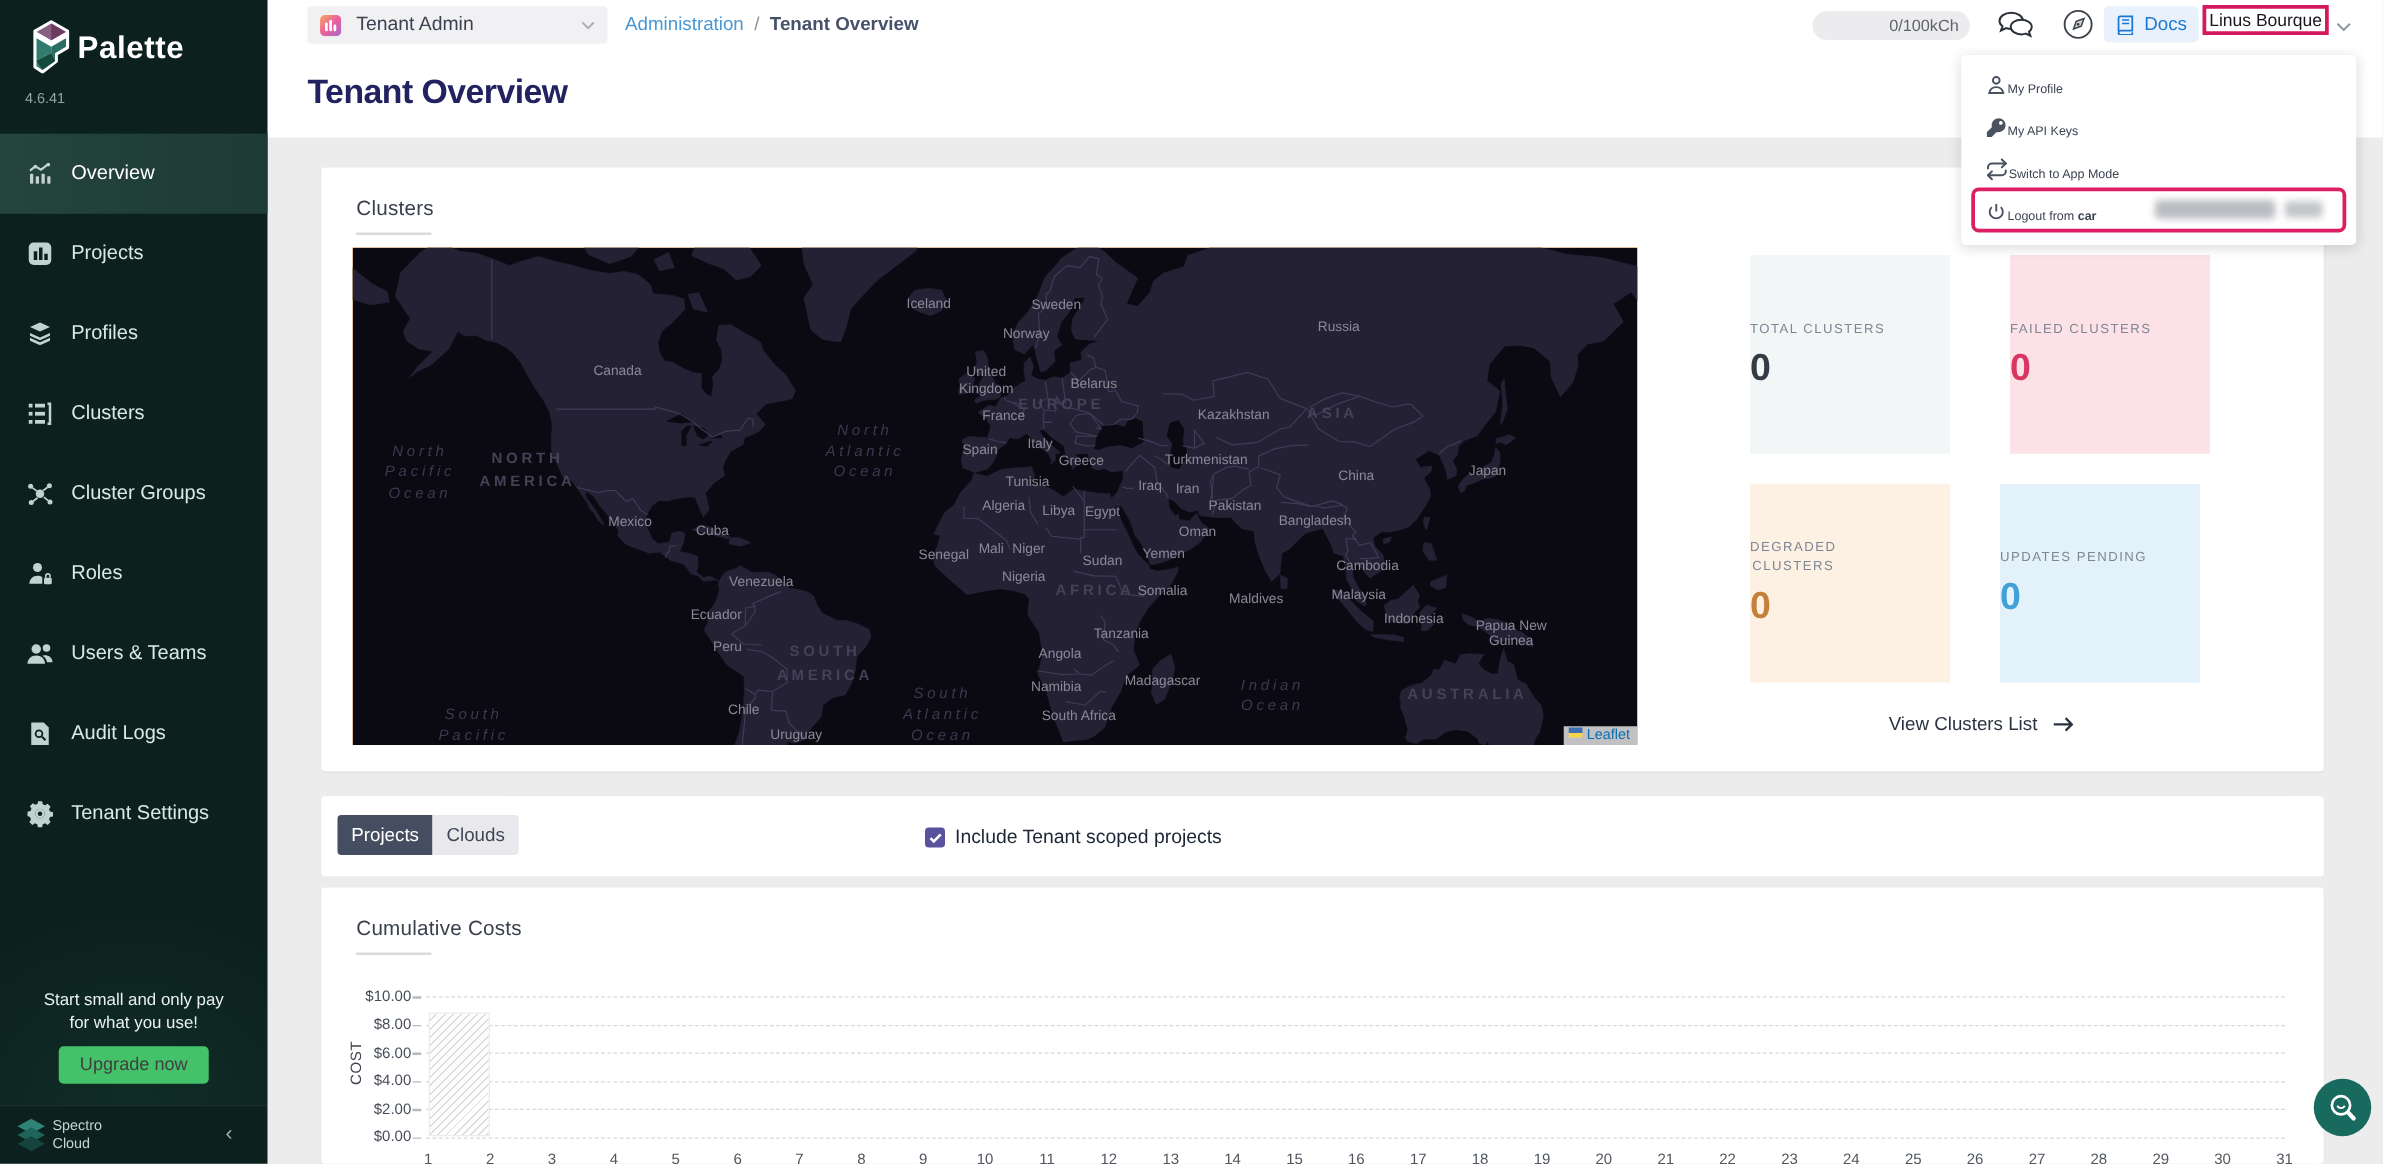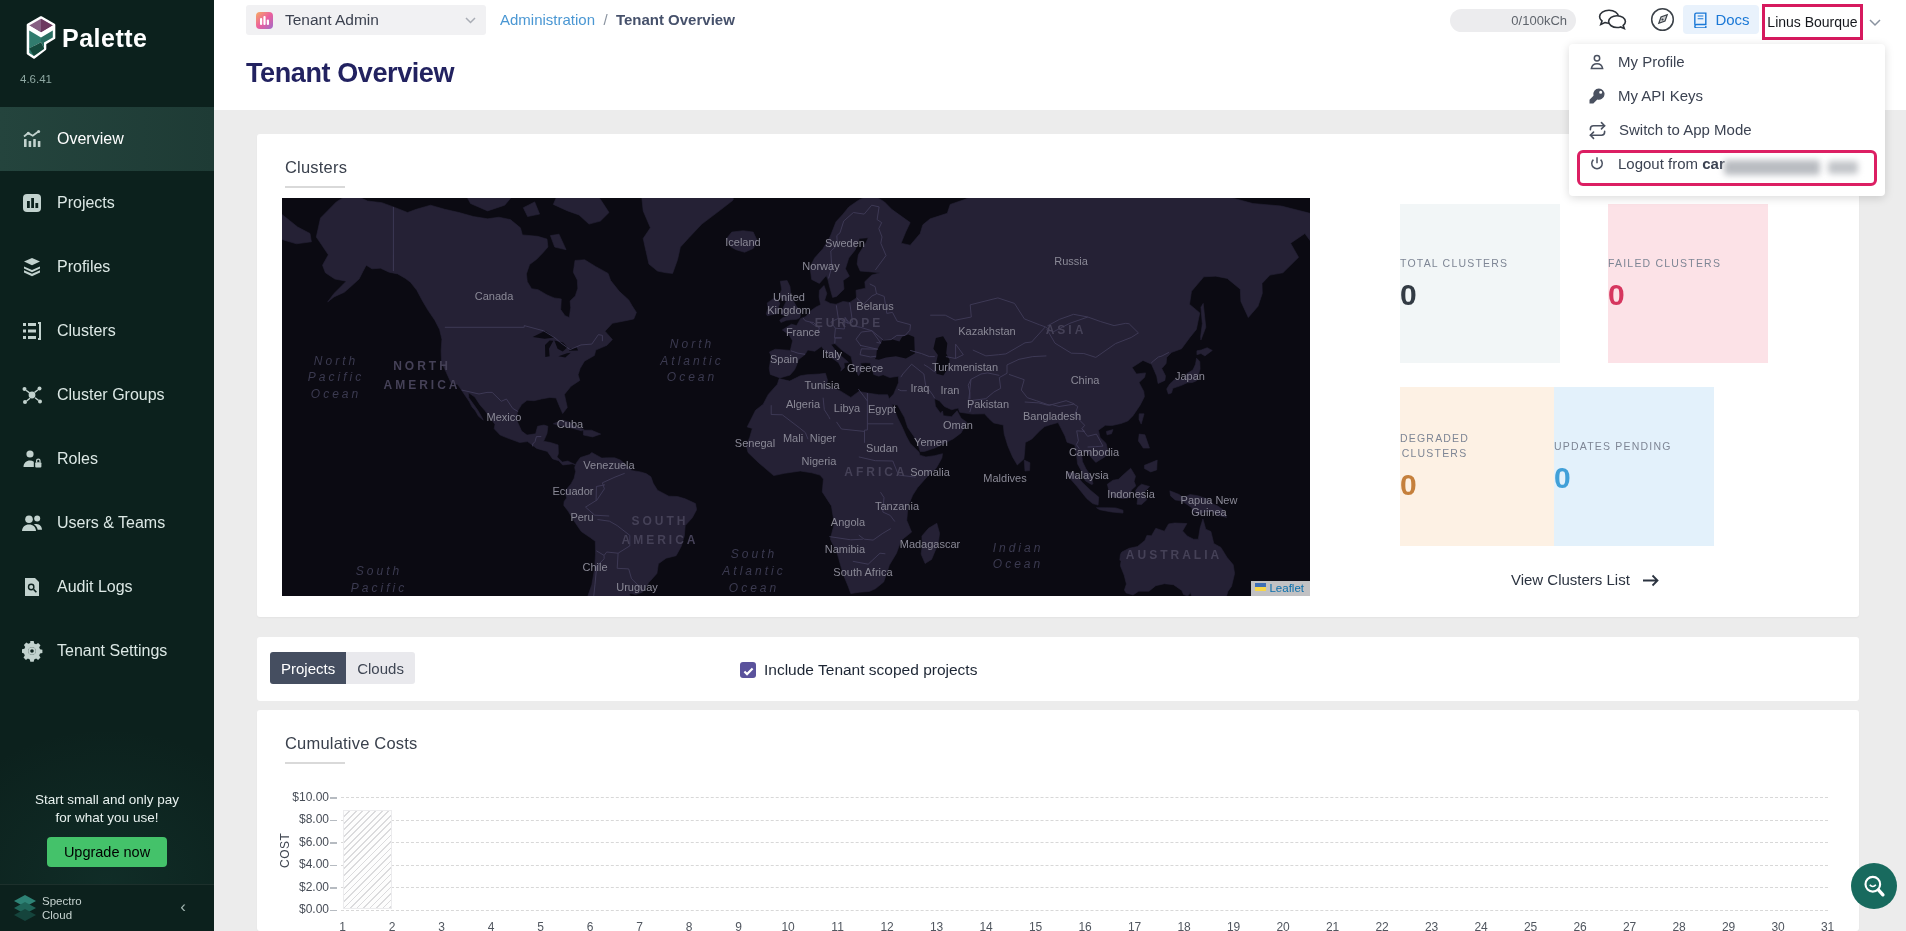--- a/index.html
+++ b/index.html
@@ -8,41 +8,41 @@
 .sglow{position:absolute;left:0;bottom:47px;width:214px;height:240px;background:radial-gradient(120% 90% at 50% 100%,rgba(48,130,112,.12) 0%,rgba(48,130,112,0) 72%)}
 .logo{position:absolute;left:26px;top:16px}
 .logo-text{position:absolute;left:62px;top:24px;color:#fff;font-size:25px;font-weight:bold;letter-spacing:.5px}
 .version{position:absolute;left:20px;top:73px;color:#8ea8a2;font-size:11.5px}
 .nav{position:absolute;top:107px;left:0;width:100%}
 .nav-item{position:relative;height:64px;display:flex;align-items:center;color:#dce8e5;font-size:16px}
 .nav-item .ic{width:24px;height:24px;margin-left:20px;margin-right:13px;flex:0 0 24px;color:#c2d2ce}
 .nav-item.active{background:linear-gradient(90deg,#24443d 0%,#1e3b35 100%);color:#fff}
 .upgrade{position:absolute;left:0;bottom:64px;width:214px;text-align:center}
 .upgrade p{color:#e8f1ef;font-size:13.5px;line-height:18px}
-.upgrade .btn{display:inline-block;margin-top:10px;background:#44c26a;color:#000000;font-size:14.5px;padding:7px 17px;border-radius:4px}
+.upgrade .btn{display:inline-block;margin-top:10px;background:#44c26a;color:#404040;font-size:14.5px;padding:7px 17px;border-radius:4px}
 .sfooter{position:absolute;left:0;bottom:0;width:214px;height:47px;border-top:1px solid rgba(255,255,255,.07)}
 .sfooter .stext{position:absolute;left:42px;top:9px;color:#c6d3d0;font-size:11.5px;line-height:14px}
 .sfooter .chev{position:absolute;right:28px;top:12px;color:#9fb3ae;font-size:17px}
 
 .topbar{position:absolute;left:214px;top:0;width:1692px;height:110px;background:#fff;z-index:5}
 .selector{position:absolute;left:32px;top:5px;width:240px;height:30px;background:#f1f1f3;border-radius:3px;display:flex;align-items:center}
 .selector .stxt{margin-left:12px;font-size:15.5px;color:#3c4250}
 .selector .schev{margin-left:auto;margin-right:10px;display:flex;align-items:center}
 .crumbs{position:absolute;left:286px;top:11px;font-size:15px;color:#8a93a0}
 .crumbs .blue{color:#4a97d3}
 .crumbs .dark{color:#46516b;font-weight:bold}
 .h1{position:absolute;left:32px;top:58px;font-size:27px;font-weight:bold;color:#222260;letter-spacing:-.4px}
 
 .pill{position:absolute;left:1236px;top:9px;width:126px;height:23px;background:#ececee;border-radius:12px;font-size:13px;color:#5f646c;text-align:right;line-height:23px;padding-right:9px}
 .docs{position:absolute;left:1469px;top:5px;width:76px;height:29px;background:#e9f2fc;border-radius:4px;color:#1a78d6;font-size:15px;display:flex;align-items:center;justify-content:center;gap:6px}
-.userbox{position:absolute;left:1548px;top:4px;width:101px;height:36px;border:3px solid #d6195e;display:flex;align-items:center;justify-content:center;font-size:14px;color:#16181d;background:#fff}
+.userbox{position:absolute;left:1548px;top:4px;width:101px;height:24px;border:3px solid #d6195e;display:flex;align-items:center;justify-content:center;font-size:14px;color:#16181d;background:#fff}
 .uchev{position:absolute;left:1655px;top:13px}
 
 .menu{position:absolute;left:1569px;top:44px;width:316px;height:152px;background:#fff;border-radius:4px;box-shadow:0 2px 10px rgba(0,0,0,.15);z-index:40}
-.menu .mi{position:absolute;left:19px;height:24px;display:flex;align-items:flex-start;font-size:15px;color:#3c4352;gap:12px}
+.menu .mi{position:absolute;left:19px;height:24px;display:flex;align-items:flex-end;font-size:10px;color:#3c4352;}
 .menu .mi svg{color:#4a5160}
 .redbox{position:absolute;left:8px;top:106px;width:300px;height:36px;border:3px solid #dc1f63;border-radius:6px}
 .blur1{position:absolute;left:155px;top:116px;width:96px;height:15px;background:#b9bcc1;border-radius:3px;filter:blur(3px)}
 .blur2{position:absolute;left:259px;top:117px;width:30px;height:13px;background:#c2c5c9;border-radius:3px;filter:blur(3px)}
 
 .content{position:absolute;left:214px;top:110px;width:1692px;height:821px;background:#ececec}
 .card{position:absolute;background:#fff;border-radius:3px;box-shadow:0 1px 2px rgba(0,0,0,.04)}
 .card1{left:43px;top:24px;width:1602px;height:483px}
 .ctitle{position:absolute;left:28px;top:24px;font-size:16.5px;color:#3a414d;letter-spacing:.2px}
 .ctitle:after{content:"";position:absolute;left:0;top:28px;width:60px;height:2px;background:#d9d9d9}
@@ -308,21 +308,21 @@
         <div class="num" style="color:#333b44">0</div>
       </div>
       <div class="stat" style="left:1351px;top:70px;background:#fce2e7">
         <div class="lab">FAILED CLUSTERS</div>
         <div class="num" style="color:#d6365f">0</div>
       </div>
       <div class="stat" style="left:1143px;top:253px;background:#fdf1e4">
         <div class="lab">DEGRADED<br>CLUSTERS</div>
         <div class="num" style="color:#c5803c">0</div>
       </div>
-      <div class="stat" style="left:1297px;top:253px;background:#e3f1fb">
+      <div class="stat" style="left:1343px;top:253px;background:#e3f1fb">
         <div class="lab">UPDATES PENDING</div>
         <div class="num" style="color:#41a0d8">0</div>
       </div>
     <div class="viewlist">View Clusters List <svg width="17" height="13" viewBox="0 0 17 13" fill="none" stroke="#2b3340" stroke-width="1.8" style="vertical-align:-2px;margin-left:8px">
           <path d="M1 6.5h14M10.5 1.5l5 5-5 5"></path>
         </svg></div>
   </div>
 
   <div class="strip">
     <div class="tabs">

